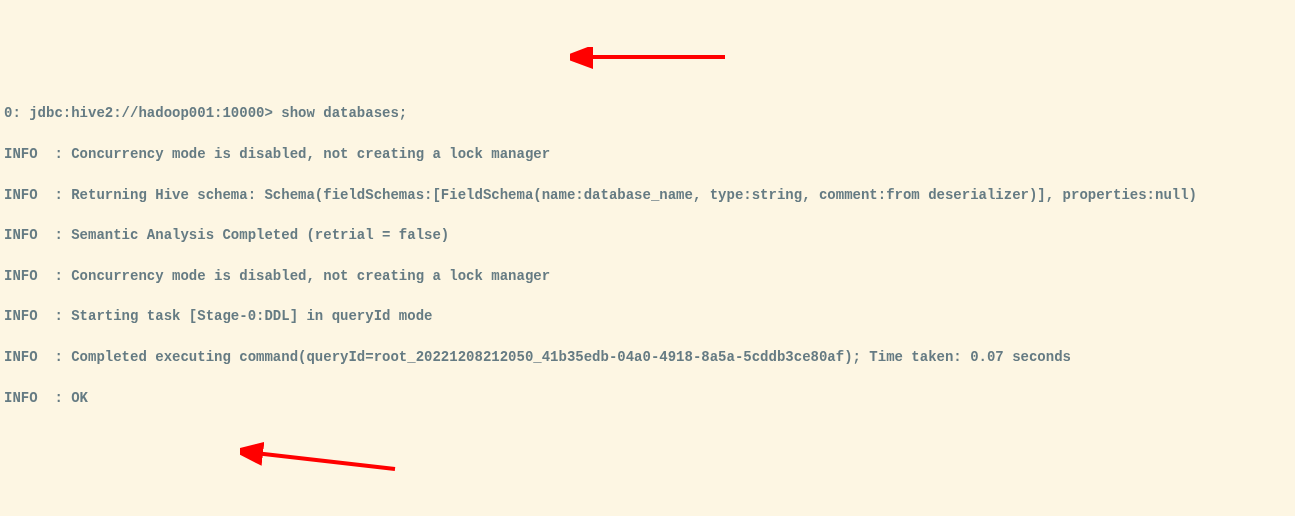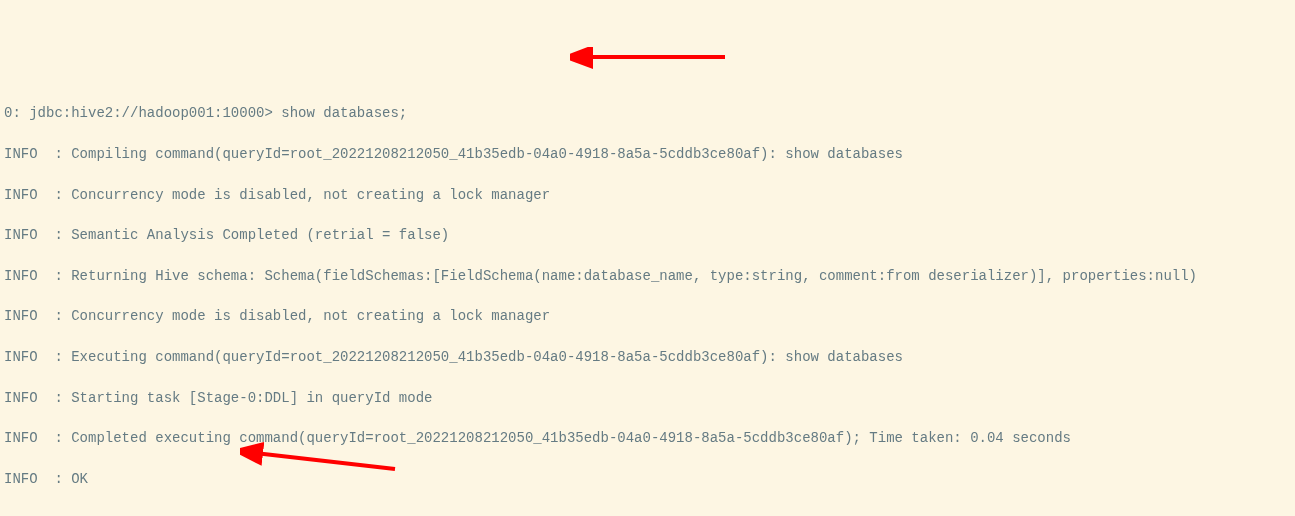--- a/index.html
+++ b/index.html
@@ -17,44 +17,43 @@
       white-space: pre;
       overflow: hidden;
       position: relative;
       width: 1295px;
       height: 516px;
     }
     .terminal-line {
       display: block;
       white-space: pre-wrap;
       word-break: break-all;
+      font-weight: bold;
     }
     .arrow {
       position: absolute;
       pointer-events: none;
     }
     .arrow svg {
       display: block;
     }
   </style>
 </head>
 <body>
 
 
 
 <div>
 <span class="terminal-line">0: jdbc:hive2://hadoop001:10000&gt; show databases;</span>
-<span class="terminal-line">INFO  : Compiling command(queryId=root_20221208212050_41b35edb-04a0-4918-8a5a-5cddb3ce80af): show databases</span>
 <span class="terminal-line">INFO  : Concurrency mode is disabled, not creating a lock manager</span>
+<span class="terminal-line">INFO  : Returning Hive schema: Schema(fieldSchemas:[FieldSchema(name:database_name, type:string, comment:from deserializer)], properties:null)</span>
 <span class="terminal-line">INFO  : Semantic Analysis Completed (retrial = false)</span>
-<span class="terminal-line">INFO  : Returning Hive schema: Schema(fieldSchemas:[FieldSchema(name:database_name, type:string, comment:from deserializer)], properties:null)</span>
 <span class="terminal-line">INFO  : Concurrency mode is disabled, not creating a lock manager</span>
-<span class="terminal-line">INFO  : Executing command(queryId=root_20221208212050_41b35edb-04a0-4918-8a5a-5cddb3ce80af): show databases</span>
 <span class="terminal-line">INFO  : Starting task [Stage-0:DDL] in queryId mode</span>
-<span class="terminal-line">INFO  : Completed executing command(queryId=root_20221208212050_41b35edb-04a0-4918-8a5a-5cddb3ce80af); Time taken: 0.04 seconds</span>
+<span class="terminal-line">INFO  : Completed executing command(queryId=root_20221208212050_41b35edb-04a0-4918-8a5a-5cddb3ce80af); Time taken: 0.07 seconds</span>
 <span class="terminal-line">INFO  : OK</span>
 
 
 
 
 
 
 
 
 </div>

